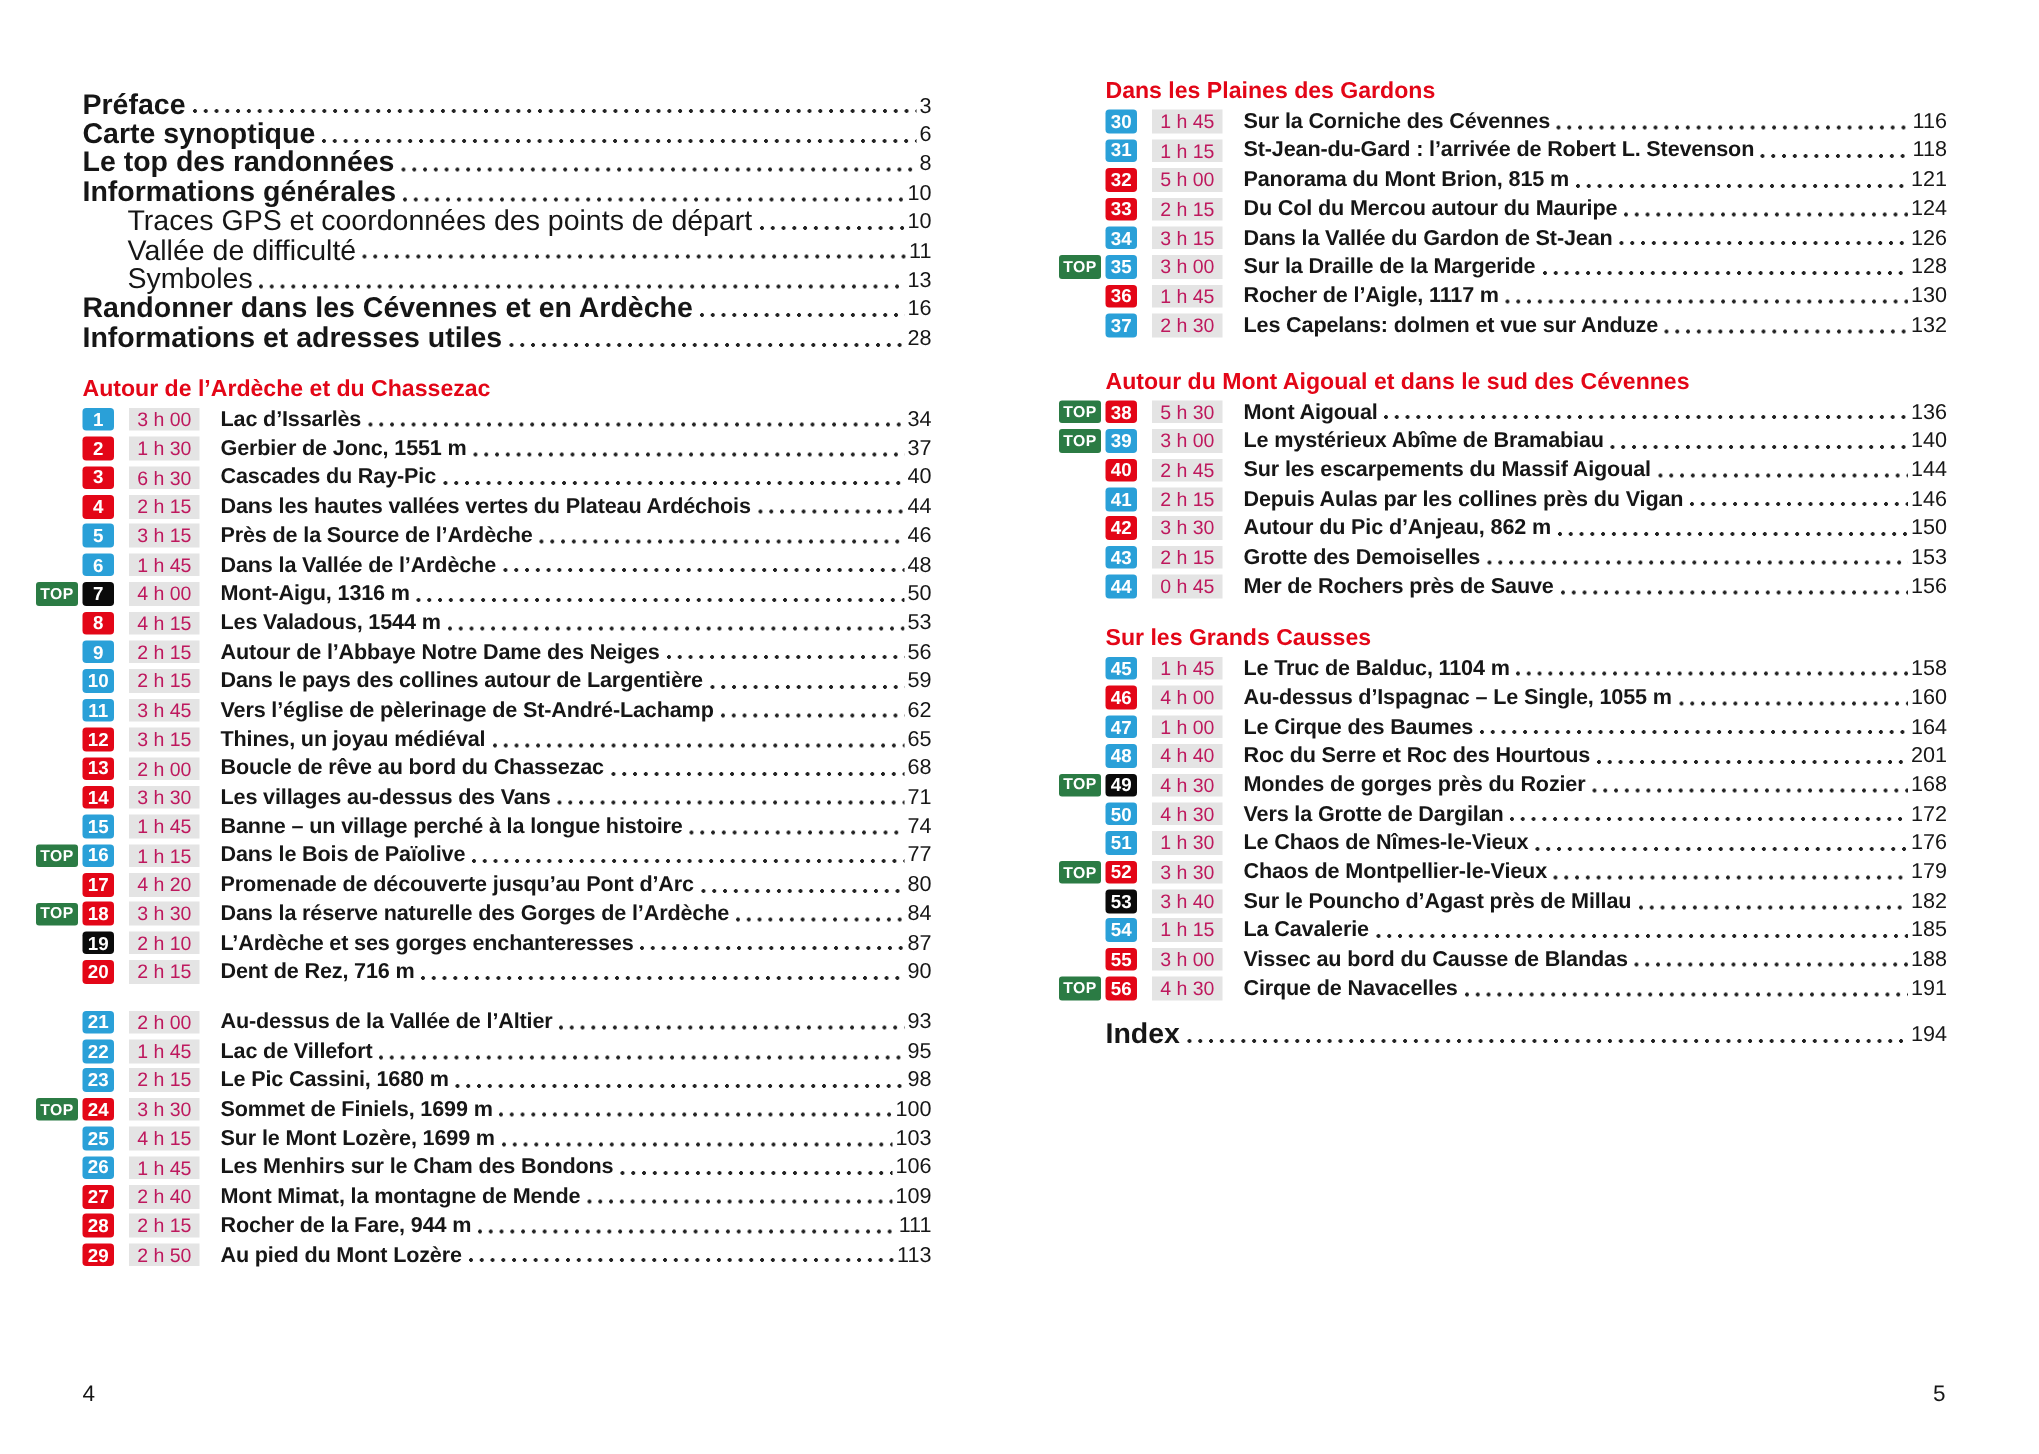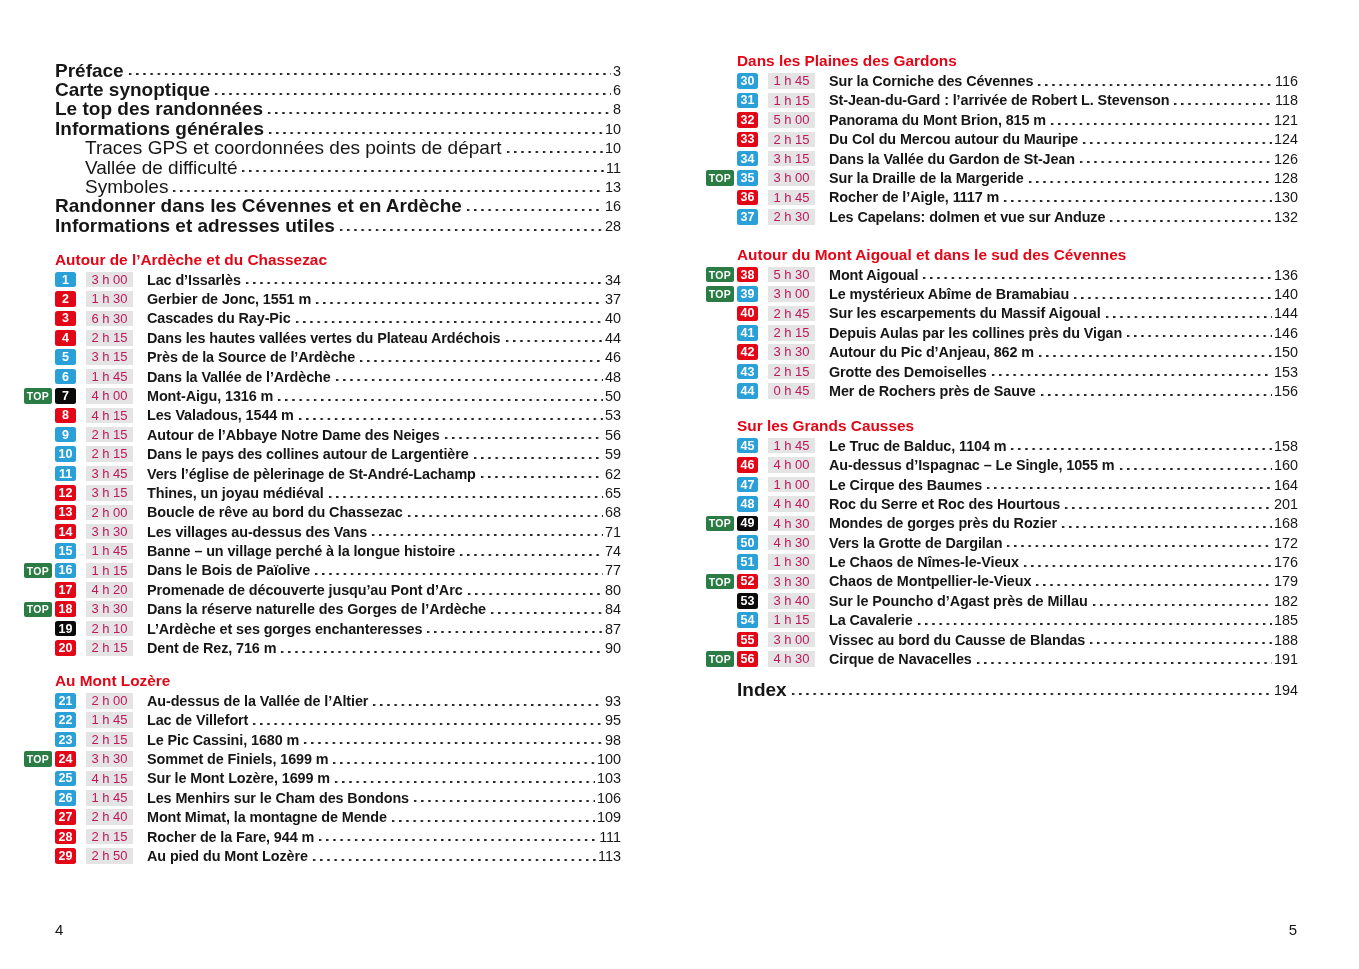--- a/index.html
+++ b/index.html
@@ -270,21 +270,20 @@
         </div>
         <div class="row item">
           <span class="badge red">20</span>
           <span class="dur">2 h 15</span>
           <span class="ititle">Dent de Rez, 716 m</span>
           <span class="dots"></span>
           <span class="pg">90</span>
         </div>
       </section>
       <section class="toc-section">
-        <div class="sec-head">Au Mont Lozère</div>
         <div class="row item">
           <span class="badge blue">21</span>
           <span class="dur">2 h 00</span>
           <span class="ititle">Au-dessus de la Vallée de l’Altier</span>
           <span class="dots"></span>
           <span class="pg">93</span>
         </div>
         <div class="row item">
           <span class="badge blue">22</span>
           <span class="dur">1 h 45</span>

